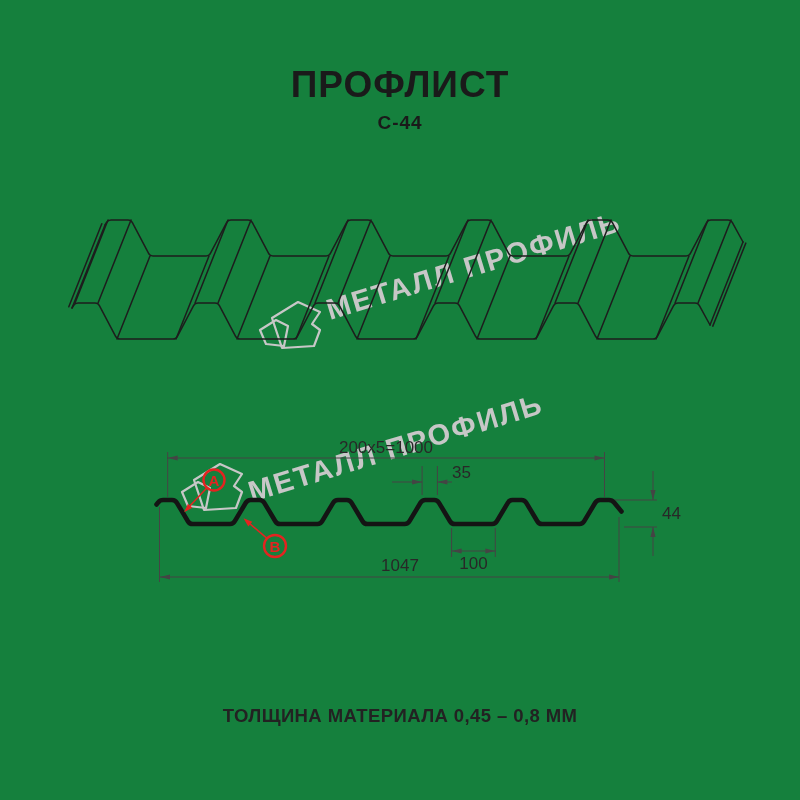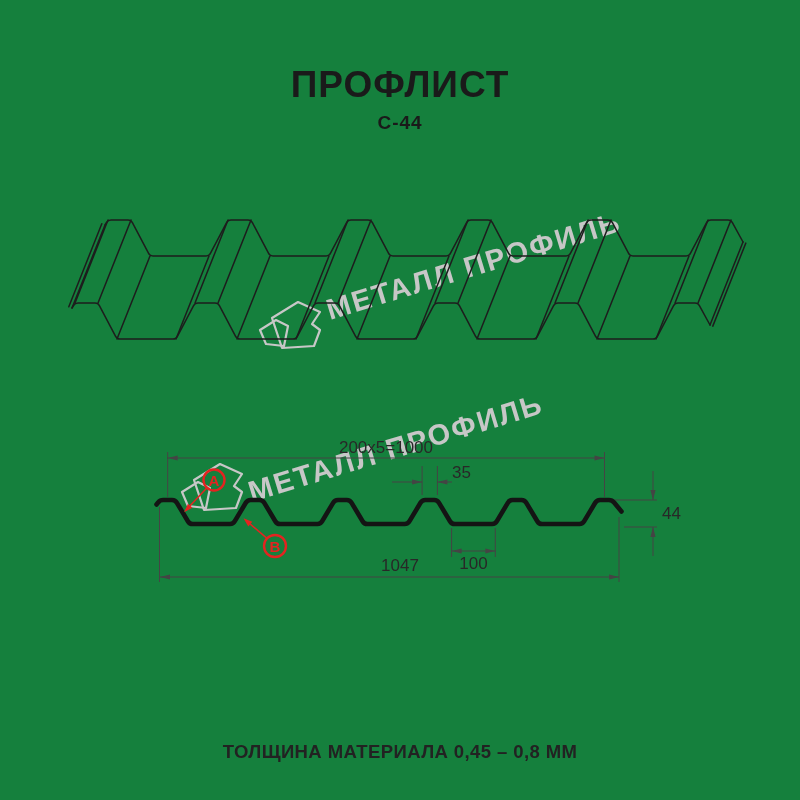--- a/index.html
+++ b/index.html
@@ -4,21 +4,21 @@
 <style>
   :root{ --ink:#1a1a1a; --wm:#c7c7c7; --accent:#e42320; --dim:#444; }
   html,body{margin:0;padding:0;background:#fff;}
   .canvas{position:relative;width:800px;height:800px;background:#15803d;overflow:hidden;
           font-family:"Liberation Sans",sans-serif;}
   .title{position:absolute;top:64px;left:0;width:100%;text-align:center;
          font-size:37px;font-weight:bold;letter-spacing:1px;color:var(--ink);}
   .subtitle{position:absolute;top:112px;left:0;width:100%;text-align:center;
          font-size:19px;font-weight:bold;letter-spacing:1px;color:var(--ink);}
   .footer{position:absolute;top:705px;left:0;width:100%;text-align:center;
-         font-size:18.5px;font-weight:bold;letter-spacing:.4px;color:#222;margin-top:36px;}
+         font-size:18.5px;font-weight:bold;letter-spacing:.4px;color:#222;}
   svg.stage{position:absolute;left:0;top:0;}
   .wm-logo{stroke:var(--wm);stroke-width:2.2;fill:none;stroke-linejoin:round;}
   .wm-text{font-family:"Liberation Sans",sans-serif;font-size:29px;font-weight:bold;
            letter-spacing:2px;fill:var(--wm);}
   .sheet{stroke:#1d1d1d;stroke-width:1.5;fill:none;stroke-linejoin:round;stroke-linecap:round;}
   .xsec{stroke:#141414;stroke-width:4.6;fill:none;stroke-linejoin:round;stroke-linecap:round;}
   .dim-line{stroke:var(--dim);stroke-width:1;fill:none;}
   .dim-fill{fill:var(--dim);stroke:none;}
   .dim-text{font-family:"Liberation Sans",sans-serif;font-size:17px;fill:#282828;}
   .mid{text-anchor:middle;}

